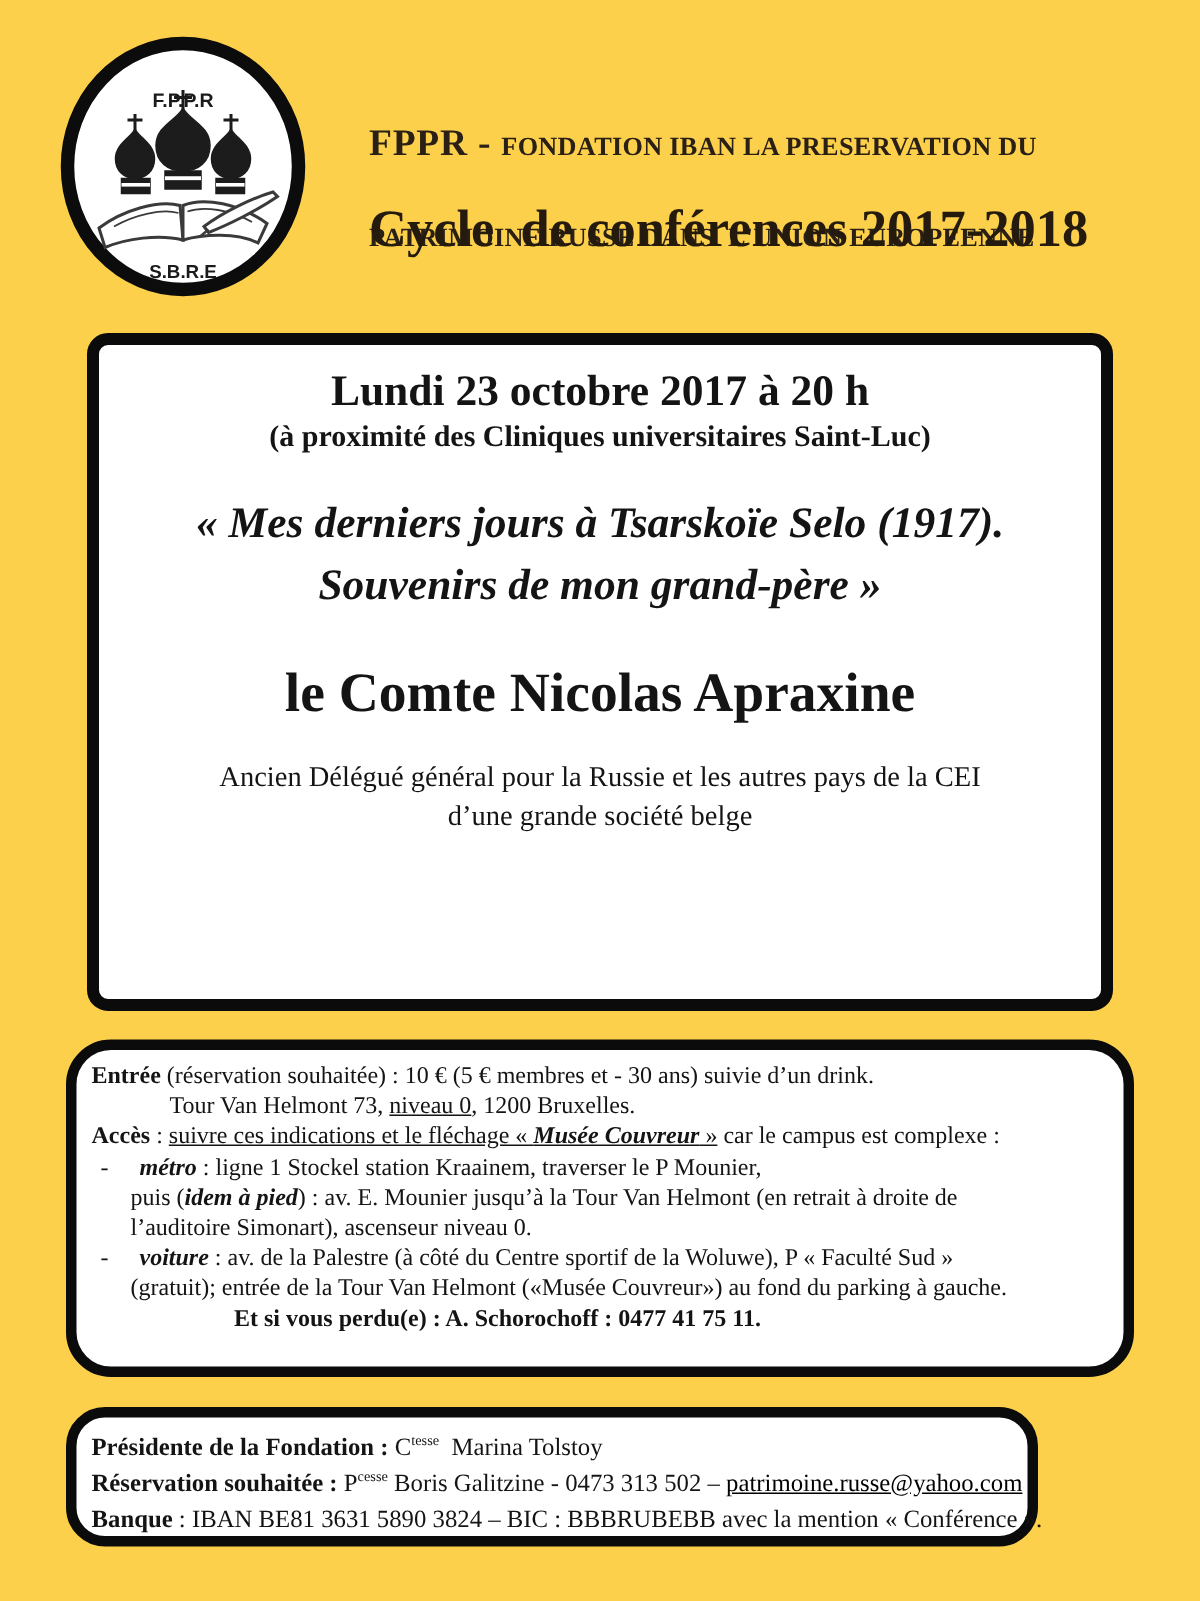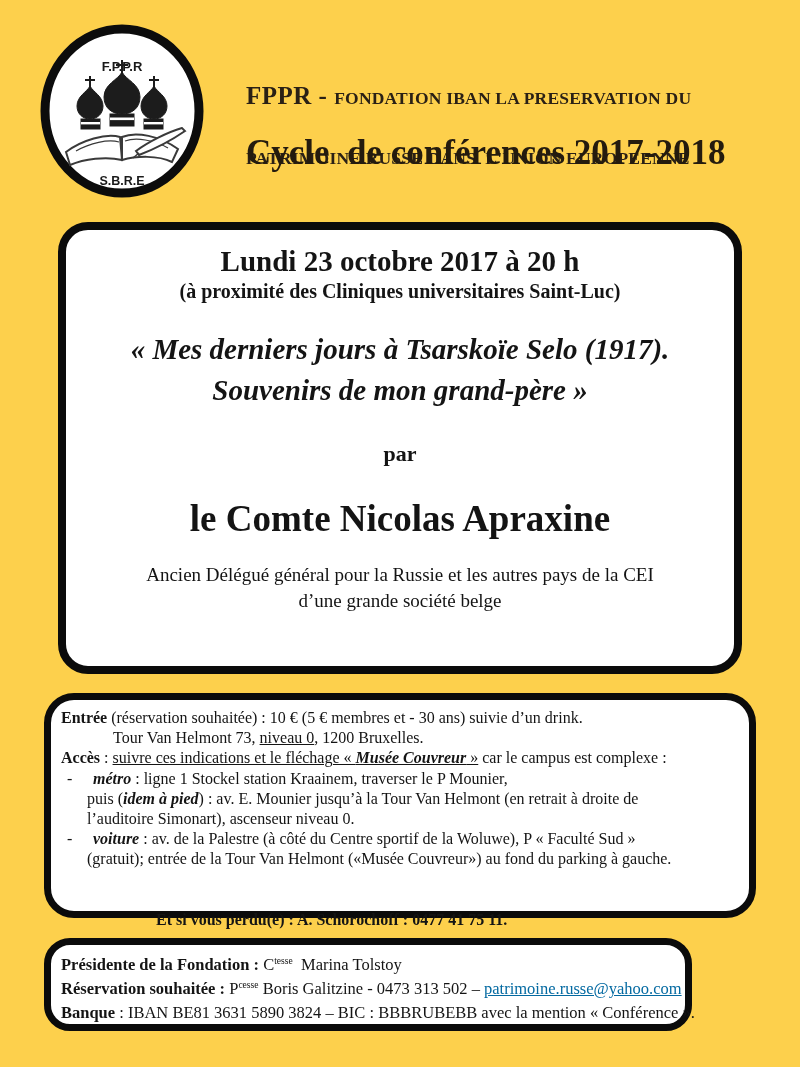--- a/index.html
+++ b/index.html
@@ -17,46 +17,46 @@
   }
   .org-abbr { font-size:25px; letter-spacing:.5px; }
   .org-caps { font-size:17.5px; letter-spacing:.2px; }
   .org-line2 { margin-top:2px; }
   .series {
     position:absolute; left:246px; top:133px;
     font-size:35px; font-weight:700; color:#241B0E; white-space:pre;
   }
   
   .card { position:absolute; background:#FFFFFF; border:solid #0B0B0B; box-sizing:border-box; }
-  .event-card { left:58px; top:222px; width:684px; height:452px; border-width:8px; border-radius:30px; text-align:center; }
+  .event-card { left:58px; top:222px; width:684px; height:452px; border-width:8px; border-radius:14px; text-align:center; }
   .info-card  { left:44px; top:693px; width:712px; height:225px; border-width:7px; border-radius:30px; }
   .contact-card { left:44px; top:938px; width:648px; height:93px;  border-width:7px; border-radius:26px; }
   
   .ev-dt    { margin-top:15px; font-size:29px; font-weight:700; }
   .ev-venue { font-size:29px; font-weight:700; }
   .ev-note  { margin-top:2px; font-size:20px; font-weight:700; }
   .ev-talk  { margin-top:26px; font-size:29px; font-style:italic; font-weight:600; line-height:1.42; }
   .ev-par   { margin-top:30px; font-size:22px; font-weight:700; }
   .ev-speaker { margin-top:30px; font-size:37px; font-weight:700; }
   .ev-bio   { margin-top:22px; font-size:19px; line-height:1.35; }
   
   .b2 { padding:8px 6px 0 10px; font-size:16px; }
   .b2line { line-height:20.2px; white-space:pre; }
   .lbl { font-weight:700;text-align:right; }
   .bi  { font-weight:700; font-style:italic; }
   .ul  { text-decoration:underline; }
   .indent1 { padding-left:52px; }
   .indent2 { padding-left:26px; }
   .dash { display:inline-block; width:26px; padding-left:6px; }
-  .lost { padding-left:95px; font-weight:700;margin-top:40px; }
+  .lost { padding-left:95px; font-weight:700; }
   
   .b3 { padding:8px 6px 0 10px; font-size:16.5px; }
   .b3line { line-height:24px; white-space:pre; }
   sup.sm { font-size:0.58em; vertical-align:super; line-height:0; }
-  a.mail { color:#0369a1; text-decoration:underline; cursor:pointer; }
+  a.mail { color:#000000; text-decoration:underline; cursor:pointer; }
 </style>
 </head>
 <body>
 
 <svg class="logo" viewBox="0 0 172 178" aria-hidden="true">
   <ellipse cx="86" cy="89" rx="77" ry="82" fill="#FFFFFF" stroke="#0C0C0C" stroke-width="9"></ellipse>
   <text x="86" y="49" text-anchor="middle" font-family="Liberation Sans, sans-serif" font-size="13" font-weight="bold" fill="#1a1a1a">F.P.P.R</text>
   <g fill="#1C1C1C" stroke="#1C1C1C">
 
     <g stroke-width="2" fill="none">
@@ -96,21 +96,20 @@
 </div>
 <div class="series">Cycle  de conférences 2017-2018</div>
 
 <div class="card event-card">
   <div class="ev-dt">Lundi 23 octobre 2017 à 20 h</div>
   <div class="ev-note">(à proximité des Cliniques universitaires Saint-Luc)</div>
   <div class="ev-talk">
     <div>« Mes derniers jours à Tsarskoïe Selo (1917).</div>
     <div>Souvenirs de mon grand-père »</div>
   </div>
-  <div class="ev-par">par</div>
   <div class="ev-speaker">le Comte Nicolas Apraxine</div>
   <div class="ev-bio">
     <div>Ancien Délégué général pour la Russie et les autres pays de la CEI</div>
     <div>d’une grande société belge</div>
   </div>
 </div>
 
 <div class="card info-card">
   <div class="b2">
     <div class="b2line"><span class="lbl">Entrée</span><span> (réservation souhaitée) : 10 € (5 € membres et - 30 ans) suivie d’un drink.</span></div>

